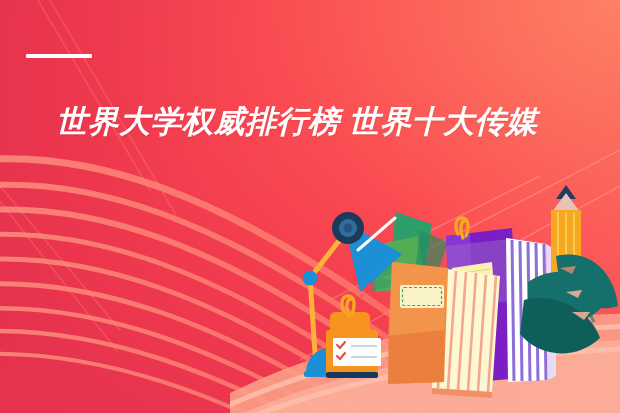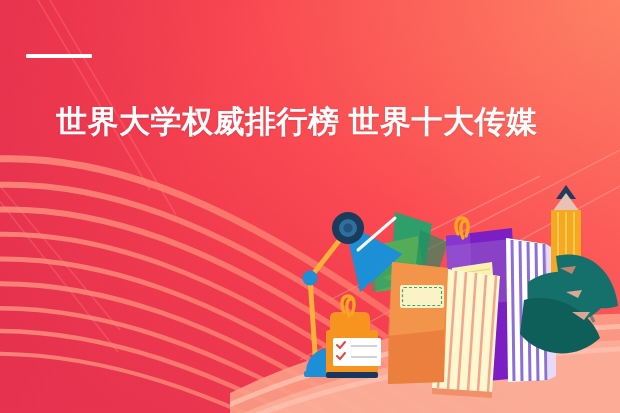--- a/index.html
+++ b/index.html
@@ -6,20 +6,21 @@
     margin: 0;
     padding: 0;
     background: #222;
   }
   #banner {
     position: relative;
     width: 620px;
     height: 413px;
     overflow: hidden;
     font-family: "Liberation Sans", "DejaVu Sans", sans-serif;
+    font-style: italic;
   }
   
   .bg-base {
     position: absolute;
     inset: 0;
     background:
       radial-gradient(125% 130% at 100% 0%, #FE7E62 0%, #FC6A5C 20%, #FB4B52 48%, #F23B4E 72%, #E8344F 100%);
   }
   .bg-tint {
     position: absolute;

